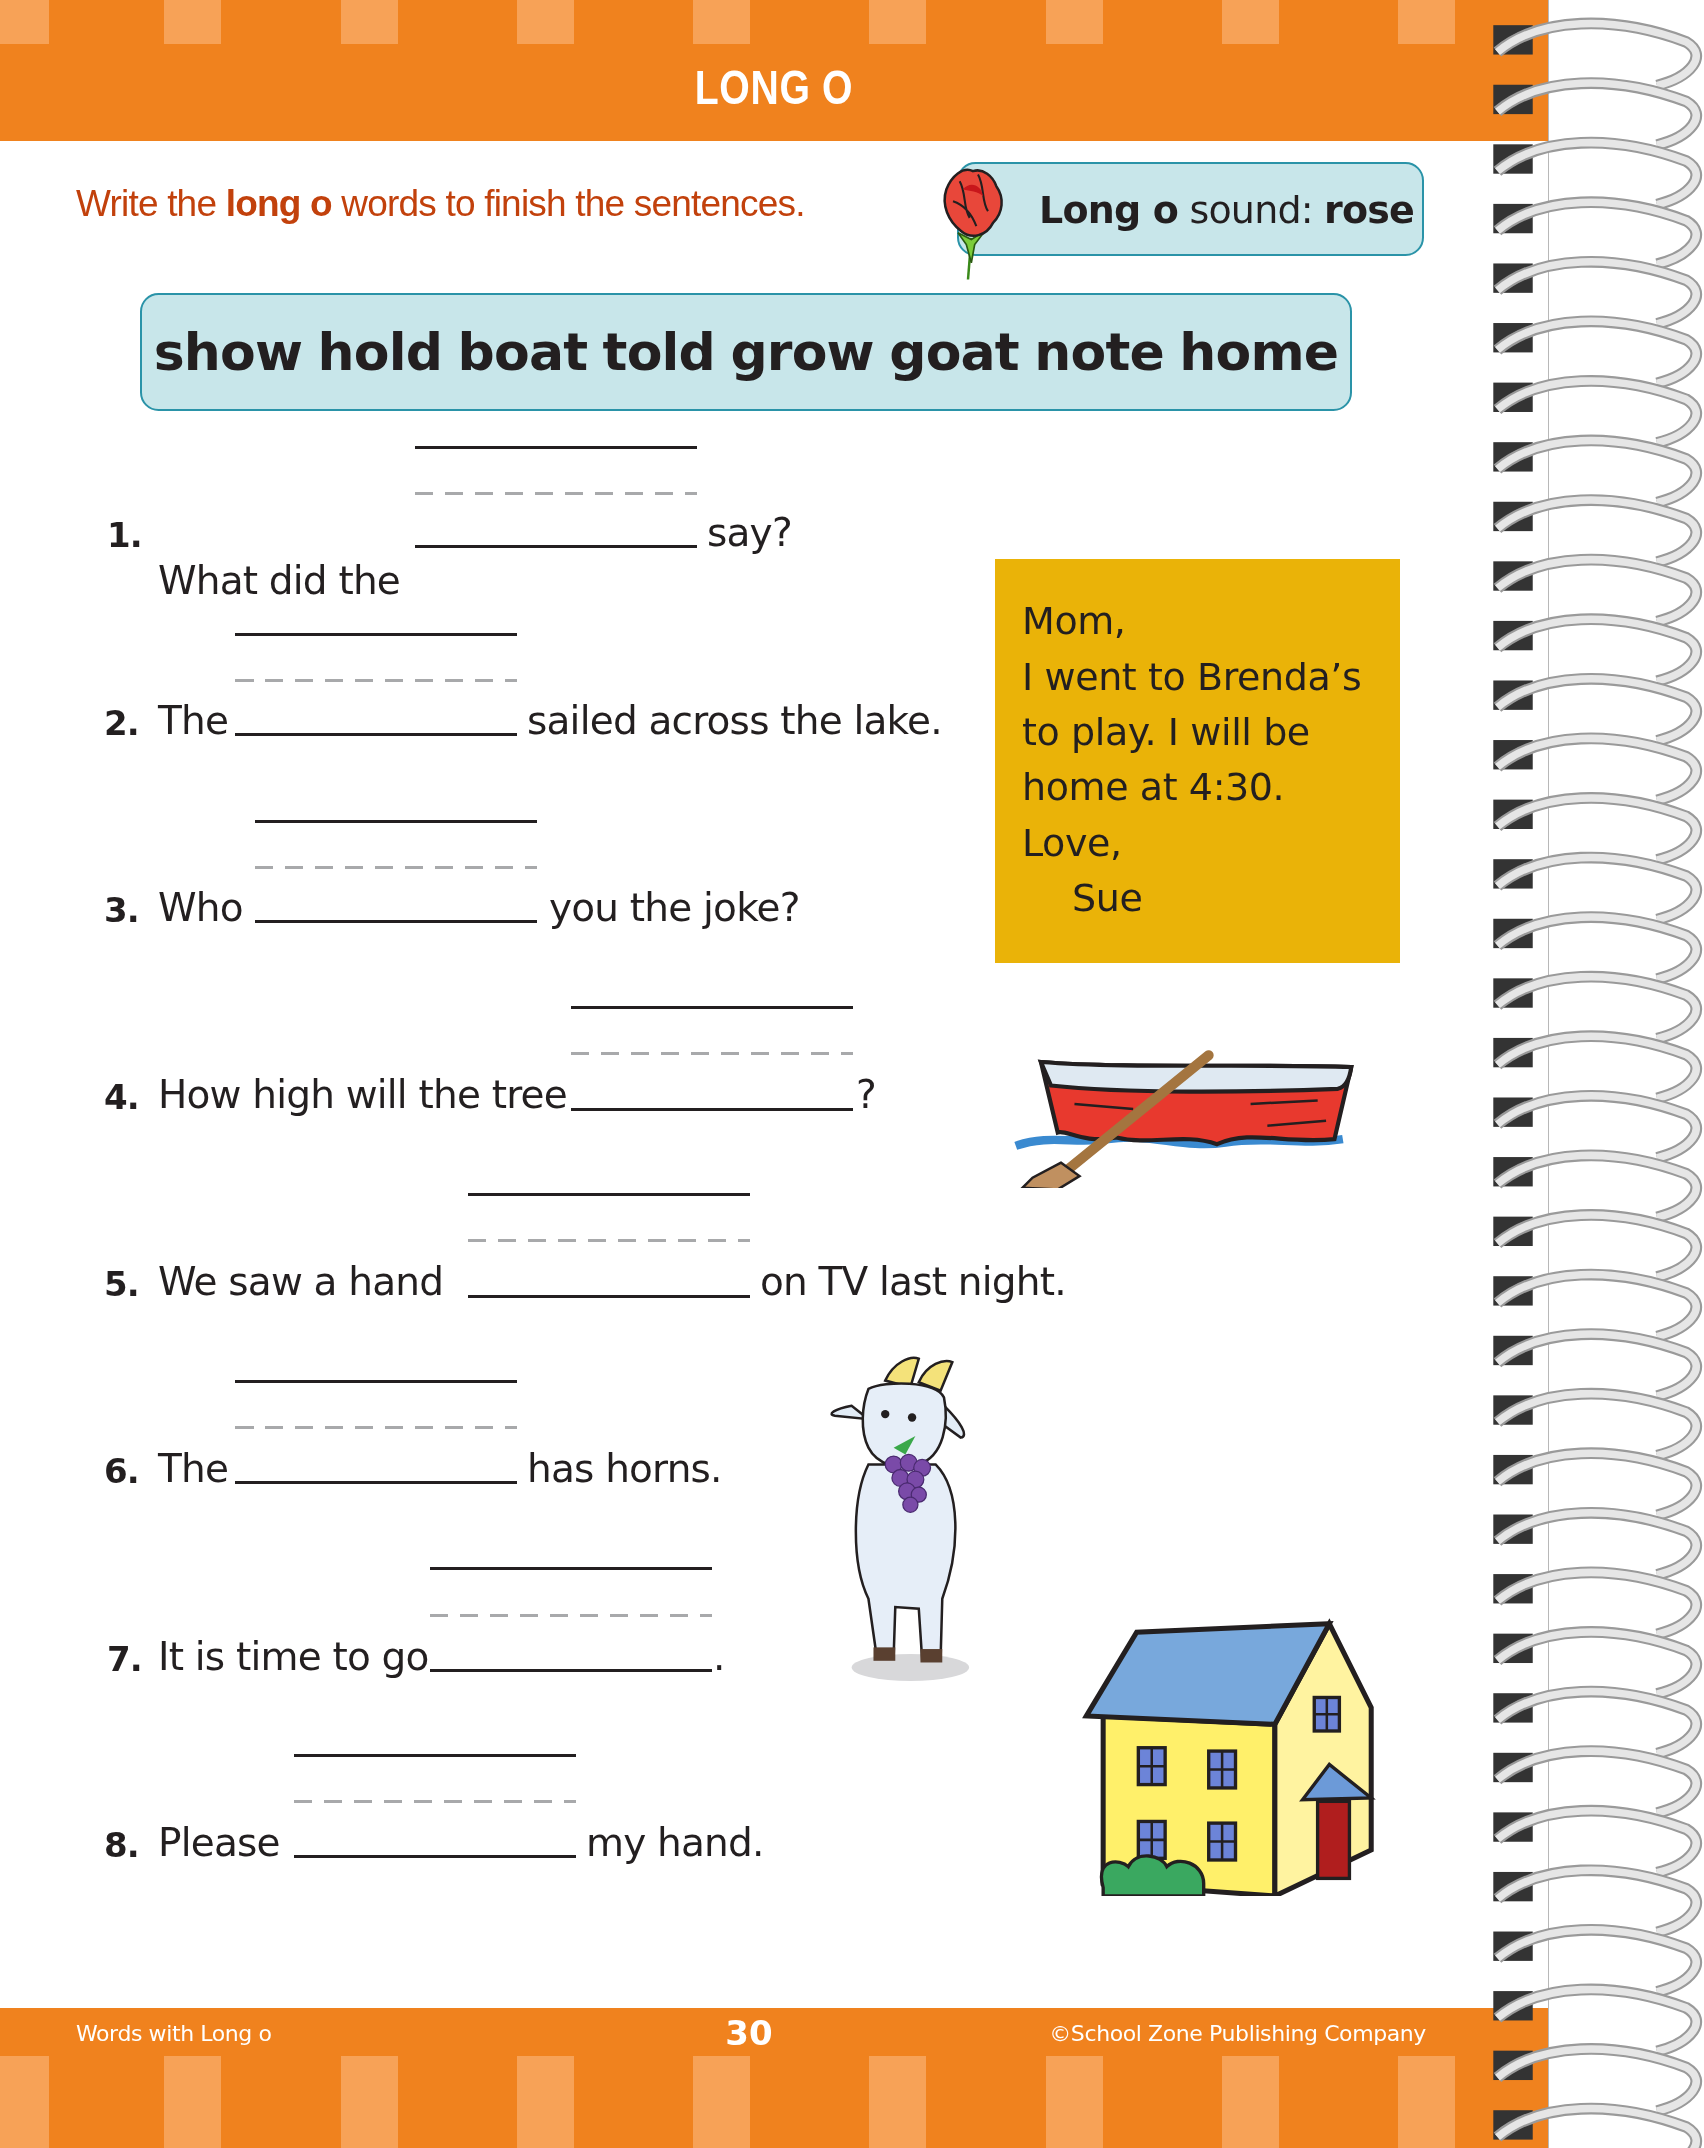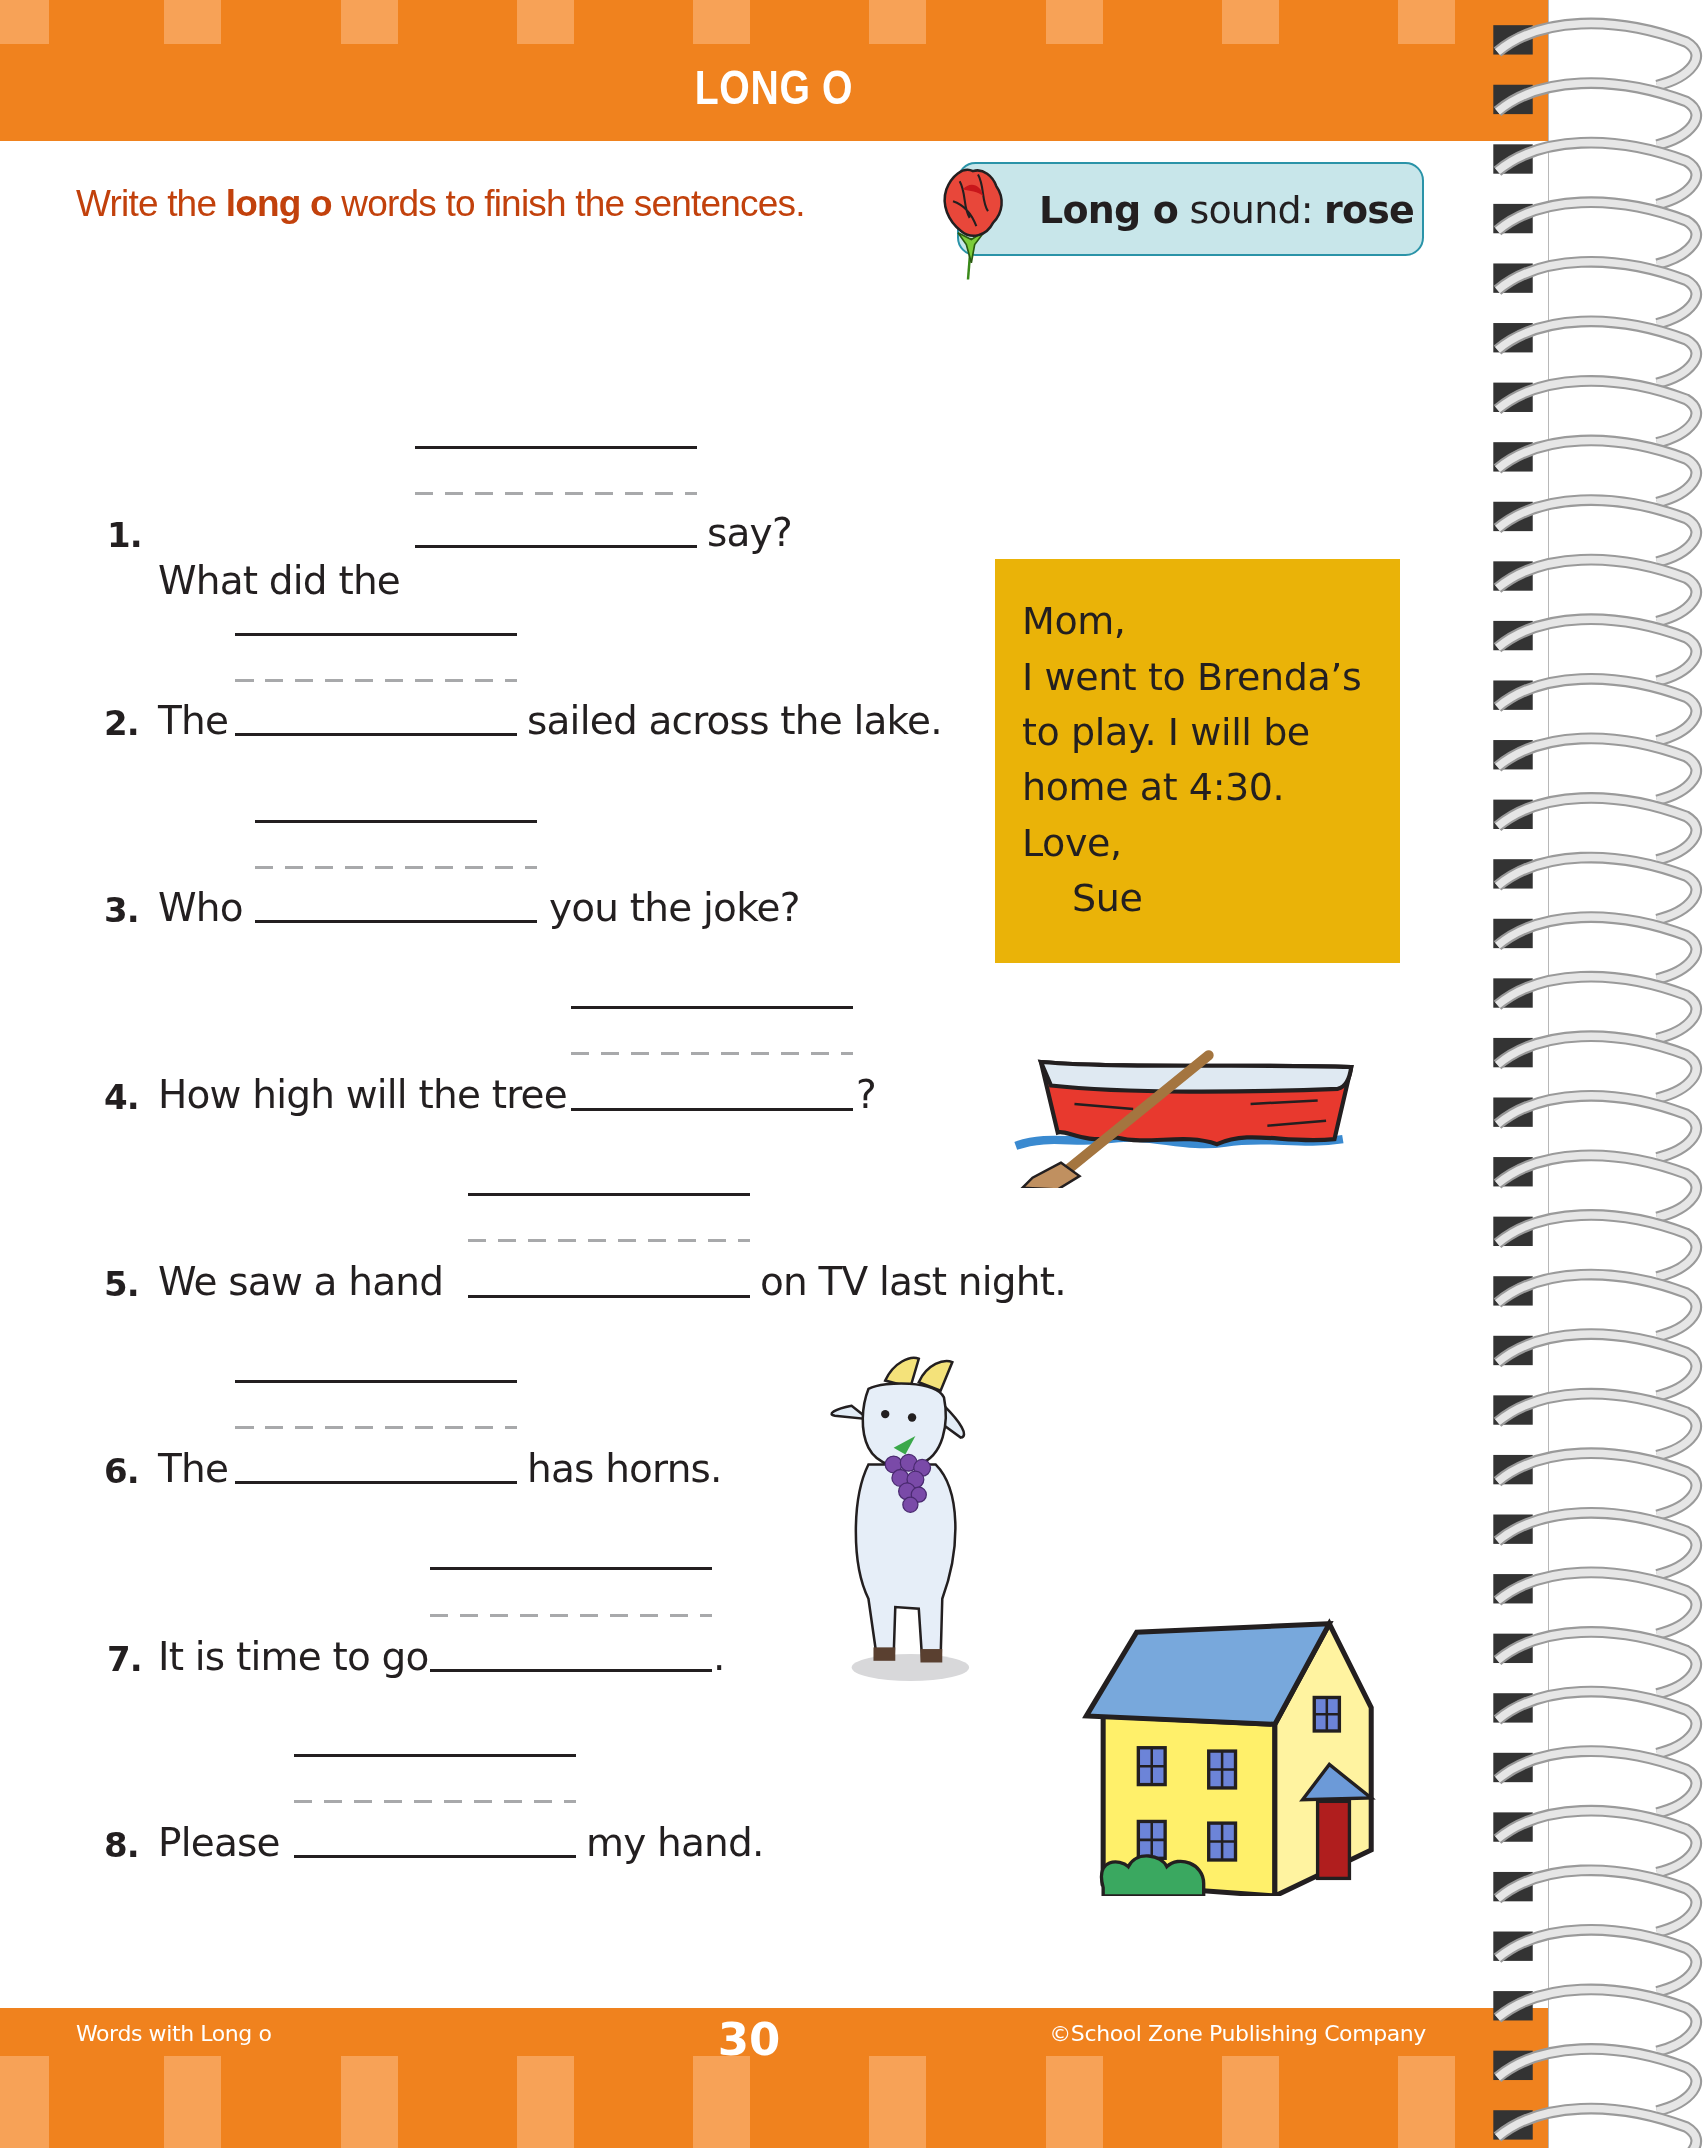--- a/index.html
+++ b/index.html
@@ -74,21 +74,21 @@
   }
   
   .footer {
     position: absolute; left: 0; top: 2008px; width: 1548px; height: 140px; background: #f0821e;
   }
   .footer-left {
     position: absolute; left: 76px; top: 13.4px; color: #fff; font-size: 22px; letter-spacing: -0.4px;
   }
   .footer-page {
     position: absolute; left: 0; width: 1498px; top: 5px; text-align: center; color: #fff;
-    font-weight: bold; font-size: 45px;
+    font-weight: bold; font-size: 34px;
   }
   .footer-right {
     position: absolute; right: 122px; top: 13.4px; color: #fff; font-size: 22px; letter-spacing: -0.4px;
   }
   
   .spiral { position: absolute; left: 1489px; top: 0; width: 215px; height: 2148px; }
   .illus { position: absolute; }
 </style>
 </head>
 <body>
@@ -116,20 +116,30 @@
     <div class="callout-text"><b>Long o</b><span> sound: </span><b>rose</b></div>
   </div>
   <svg class="rose" viewBox="0 0 84 138">
     <path d="M40 88 L36 138" stroke="#3a8a1a" stroke-width="3"></path>
     <path d="M24 82 L40 90 L56 80 L44 96 L40 118 L34 96 Z" fill="#7ccc3a" stroke="#2a5a10" stroke-width="2"></path>
     <path d="M10 30 C4 48 12 68 28 80 C40 90 58 86 66 70 C78 58 80 40 70 26 C66 14 54 4 42 8 C30 2 16 14 10 30 Z" fill="#e8473a" stroke="#231f20" stroke-width="3"></path>
     <path d="M26 20 C34 34 30 52 38 64 M48 12 C56 26 52 44 60 56 M18 44 C30 48 40 58 46 74" stroke="#231f20" stroke-width="2.5" fill="none"></path>
     <path d="M30 30 C38 20 52 24 54 38 C48 32 38 32 30 30 Z" fill="#c8161b"></path>
   </svg>
 
+  <div class="wordbank">
+    <span class="word">show</span>
+    <span class="word">hold</span>
+    <span class="word">boat</span>
+    <span class="word">told</span>
+    <span class="word">grow</span>
+    <span class="word">goat</span>
+    <span class="word">note</span>
+    <span class="word">home</span>
+  </div>
 
   <div>
     <div class="guide-solid" style="left:415px;top:446px;width:282px;"></div>
     <div class="guide-dash" style="left:415px;top:492px;width:282px;"></div>
     <div class="q" style="top:510px;">
       <span class="num" style="left:107px;">1.</span>
       <span class="pre" style="left:158px;margin-top:48px;">What did the</span>
       <span class="post" style="left:707px;">say?</span>
     </div>
     <div class="blank" style="left:415px;top:545px;width:282px;"></div>

